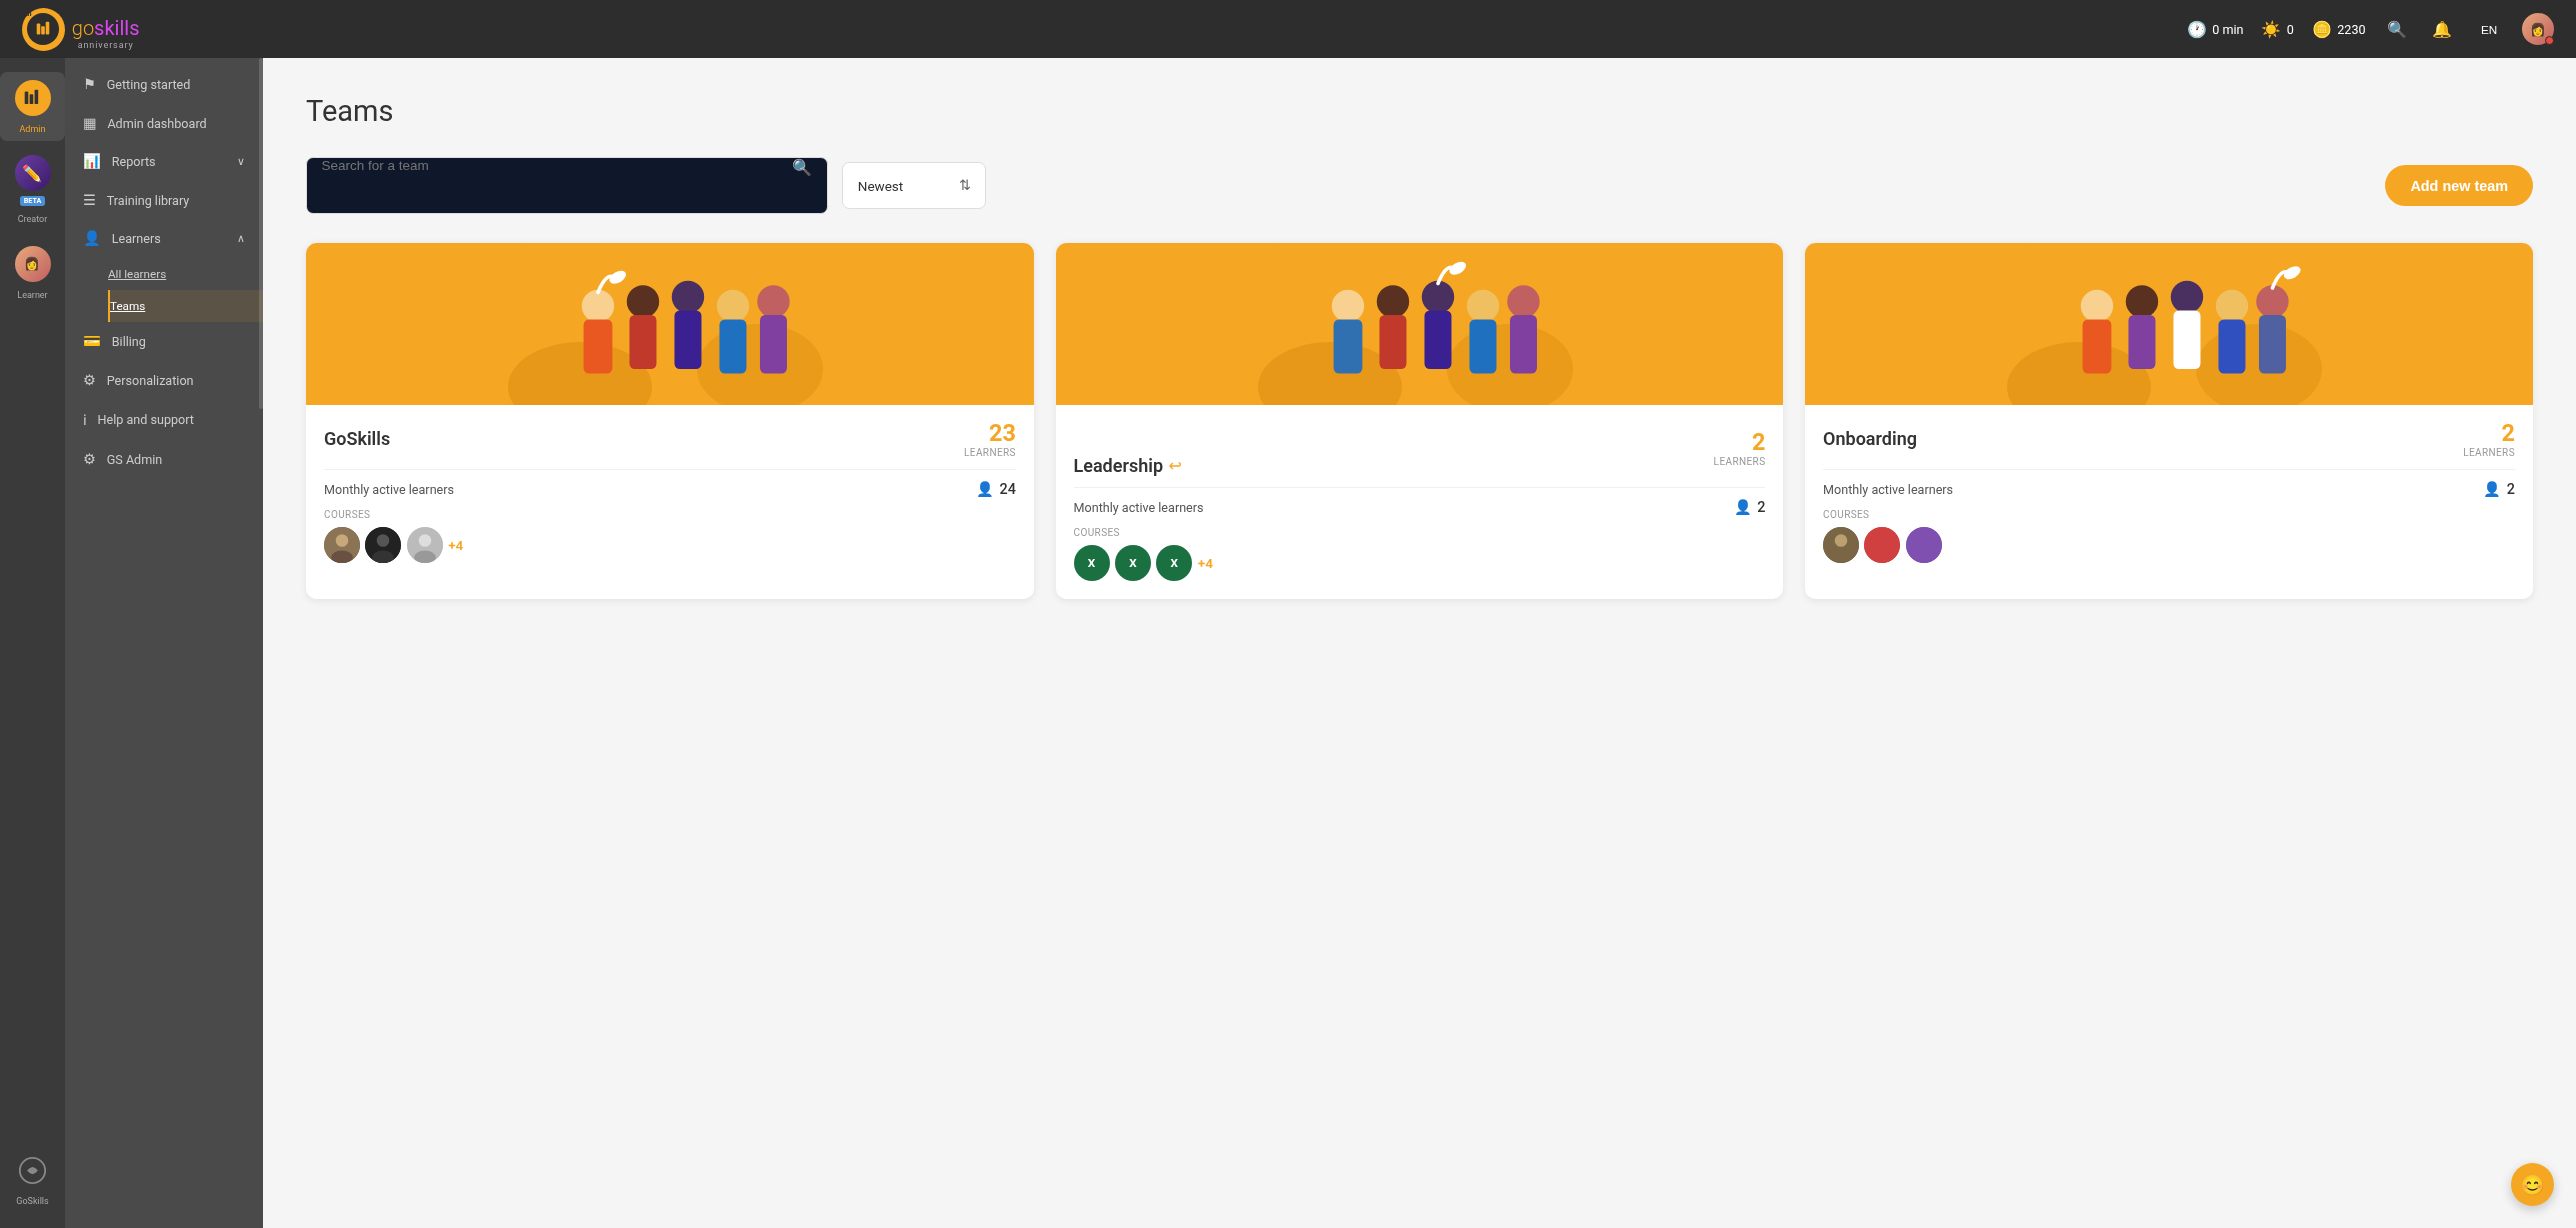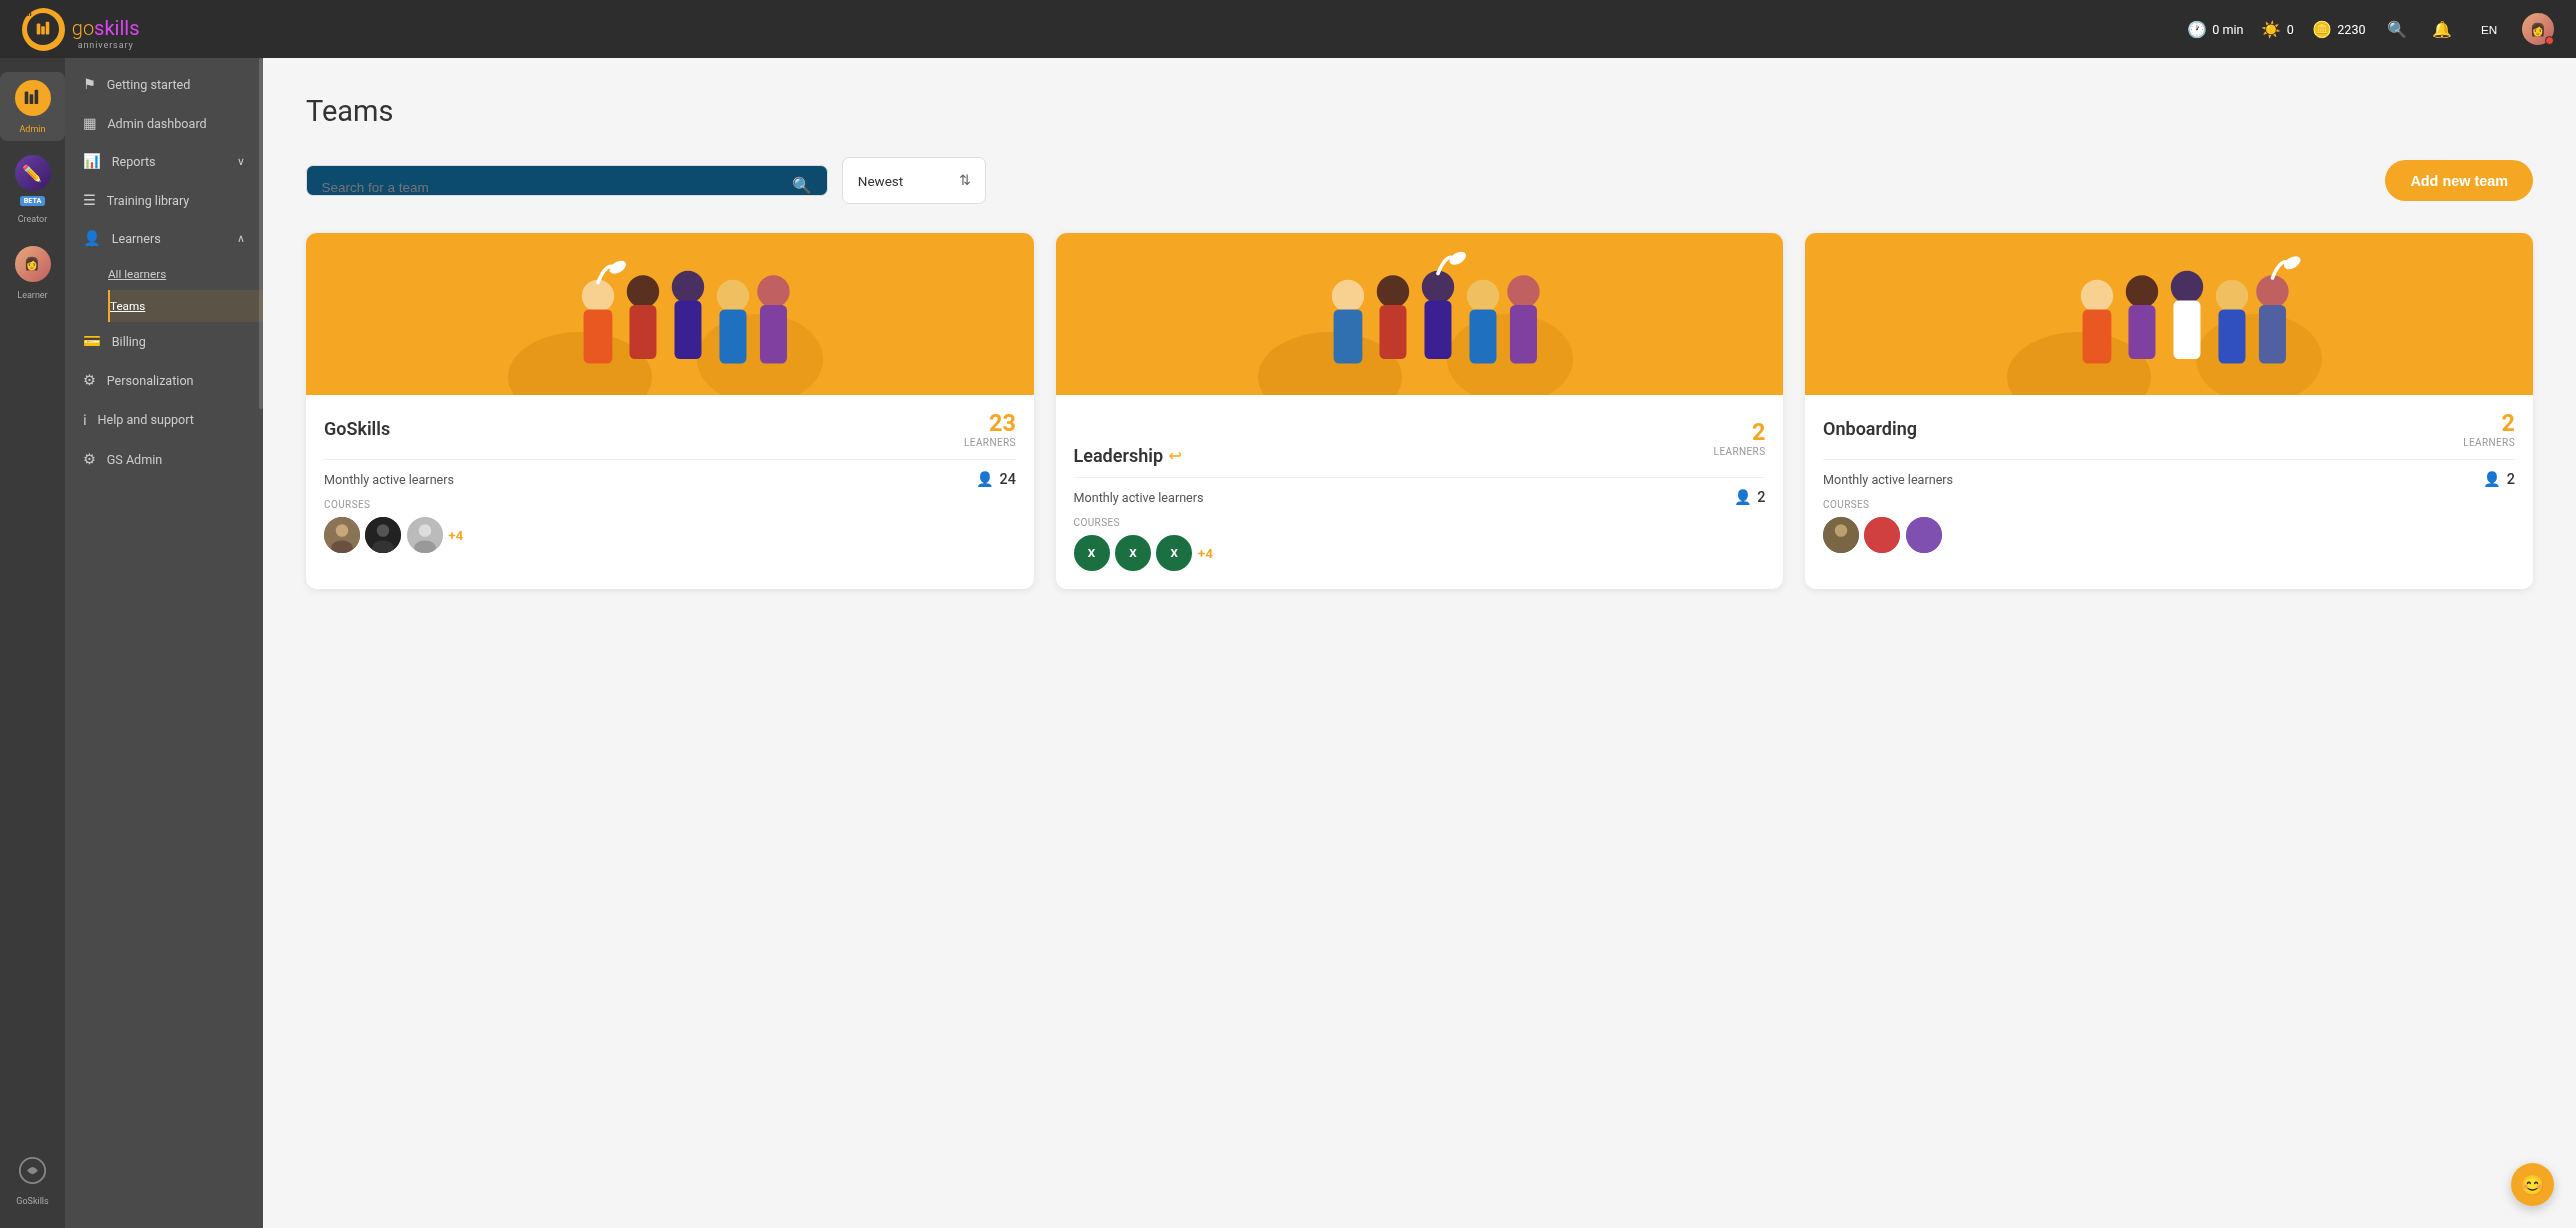--- a/index.html
+++ b/index.html
@@ -247,27 +247,27 @@
     
     .toolbar {
       display: flex;
       align-items: center;
       gap: 14.4px;
       margin-bottom: 29px;
     }
     .search-box {
       flex: 1;
       max-width: 522px;
-      background: #0c4a6e;
+      background: #0f172a;
       border: 0.9px solid #ddd;
       border-radius: 7.2px;
       display: flex;
-      align-items: flex-end;
+      align-items: flex-start;
       padding: 0 14.4px;
-      height: 31px;
+      height: 57px;
     }
     .search-input {
       flex: 1;
       border: none;
       outline: none;
       font-size: 13.5px;
       color: #999;
       background: transparent;
     }
     .search-icon-btn {

